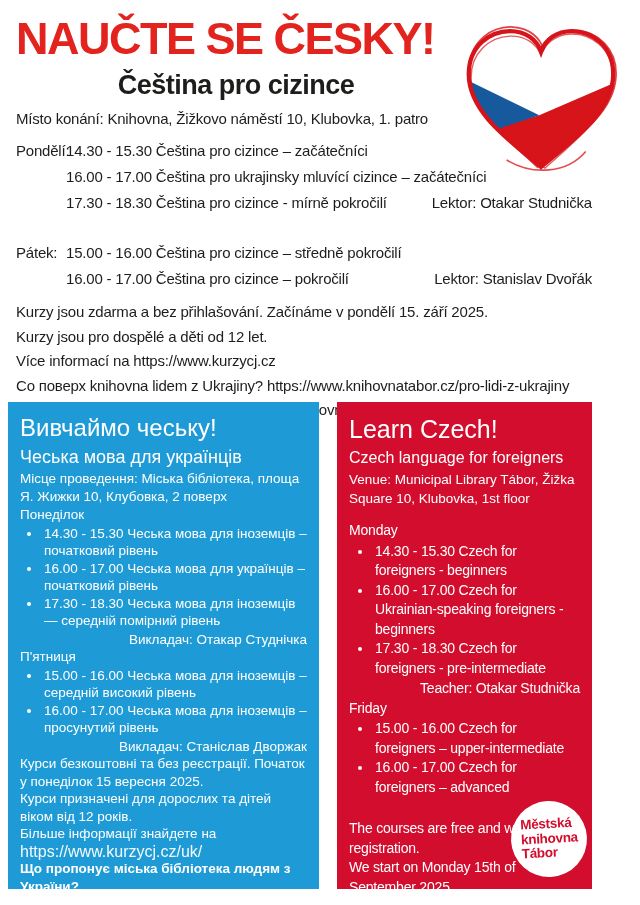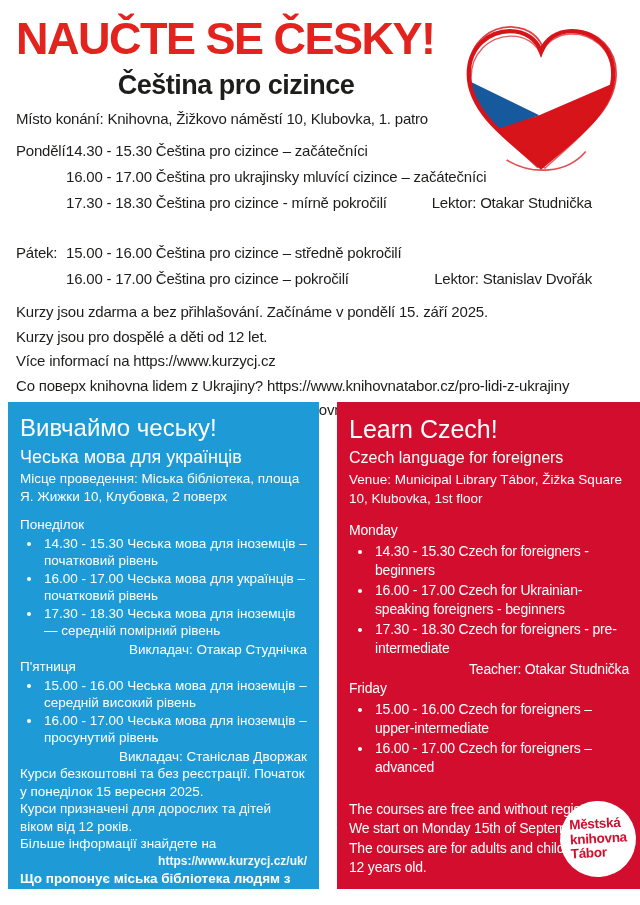--- a/index.html
+++ b/index.html
@@ -43,31 +43,31 @@
   .srow .teacher{margin-left:auto;}
 
   
   .info{margin-top:8px;width:600px;}
   .info p{font-size:15px;line-height:24.5px;letter-spacing:-0.2px;}
 
   
   .panels{position:absolute;left:8px;top:402px;display:flex;gap:18px;}
   .panel{height:487px;color:#fff;padding:10px 12px;overflow:hidden;position:relative;}
   .panel.blue{width:311px;background:var(--panel_blue);}
-  .panel.red{width:304px;background:var(--panel_red);}
+  .panel.red{width:255px;background:var(--panel_red);}
 
   .panel.blue .p-title{font-size:24px;line-height:32px;font-weight:400;}
   .panel.blue .p-subtitle{font-size:18px;line-height:26px;}
   .panel.blue .p-venue{font-size:13.5px;line-height:18px;}
   .panel.blue .p-body{font-size:13.5px;line-height:17.5px;}
-  .panel.blue .day-label{margin-top:10px;}
+  .panel.blue .day-label{}
   .panel.blue ul{list-style:disc;padding-left:22px;margin:1px 0;}
   .panel.blue li{padding-left:2px;}
   .panel.blue .right{text-align:right;}
-  .panel.blue .small-link{font-size:12px;opacity:0.95;font-weight:700;text-align:right;}
+  .panel.blue .small-link{font-size:16px;opacity:0.95;font-weight:400;}
   .panel.blue .q{font-weight:bold;}
 
   .panel.red .p-title{font-size:25px;line-height:34px;font-weight:400;}
   .panel.red .p-subtitle{font-size:16px;line-height:24px;}
   .panel.red .p-venue{font-size:13.5px;line-height:19px;}
   .panel.red .p-body{font-size:14px;line-height:19.5px;letter-spacing:-0.2px;}
   .panel.red .day-label{margin-top:13px;}
   .panel.red ul{list-style:disc;padding-left:24px;margin:1px 0;}
   .panel.red li{padding-left:2px;}
   .panel.red .right{text-align:right;}

